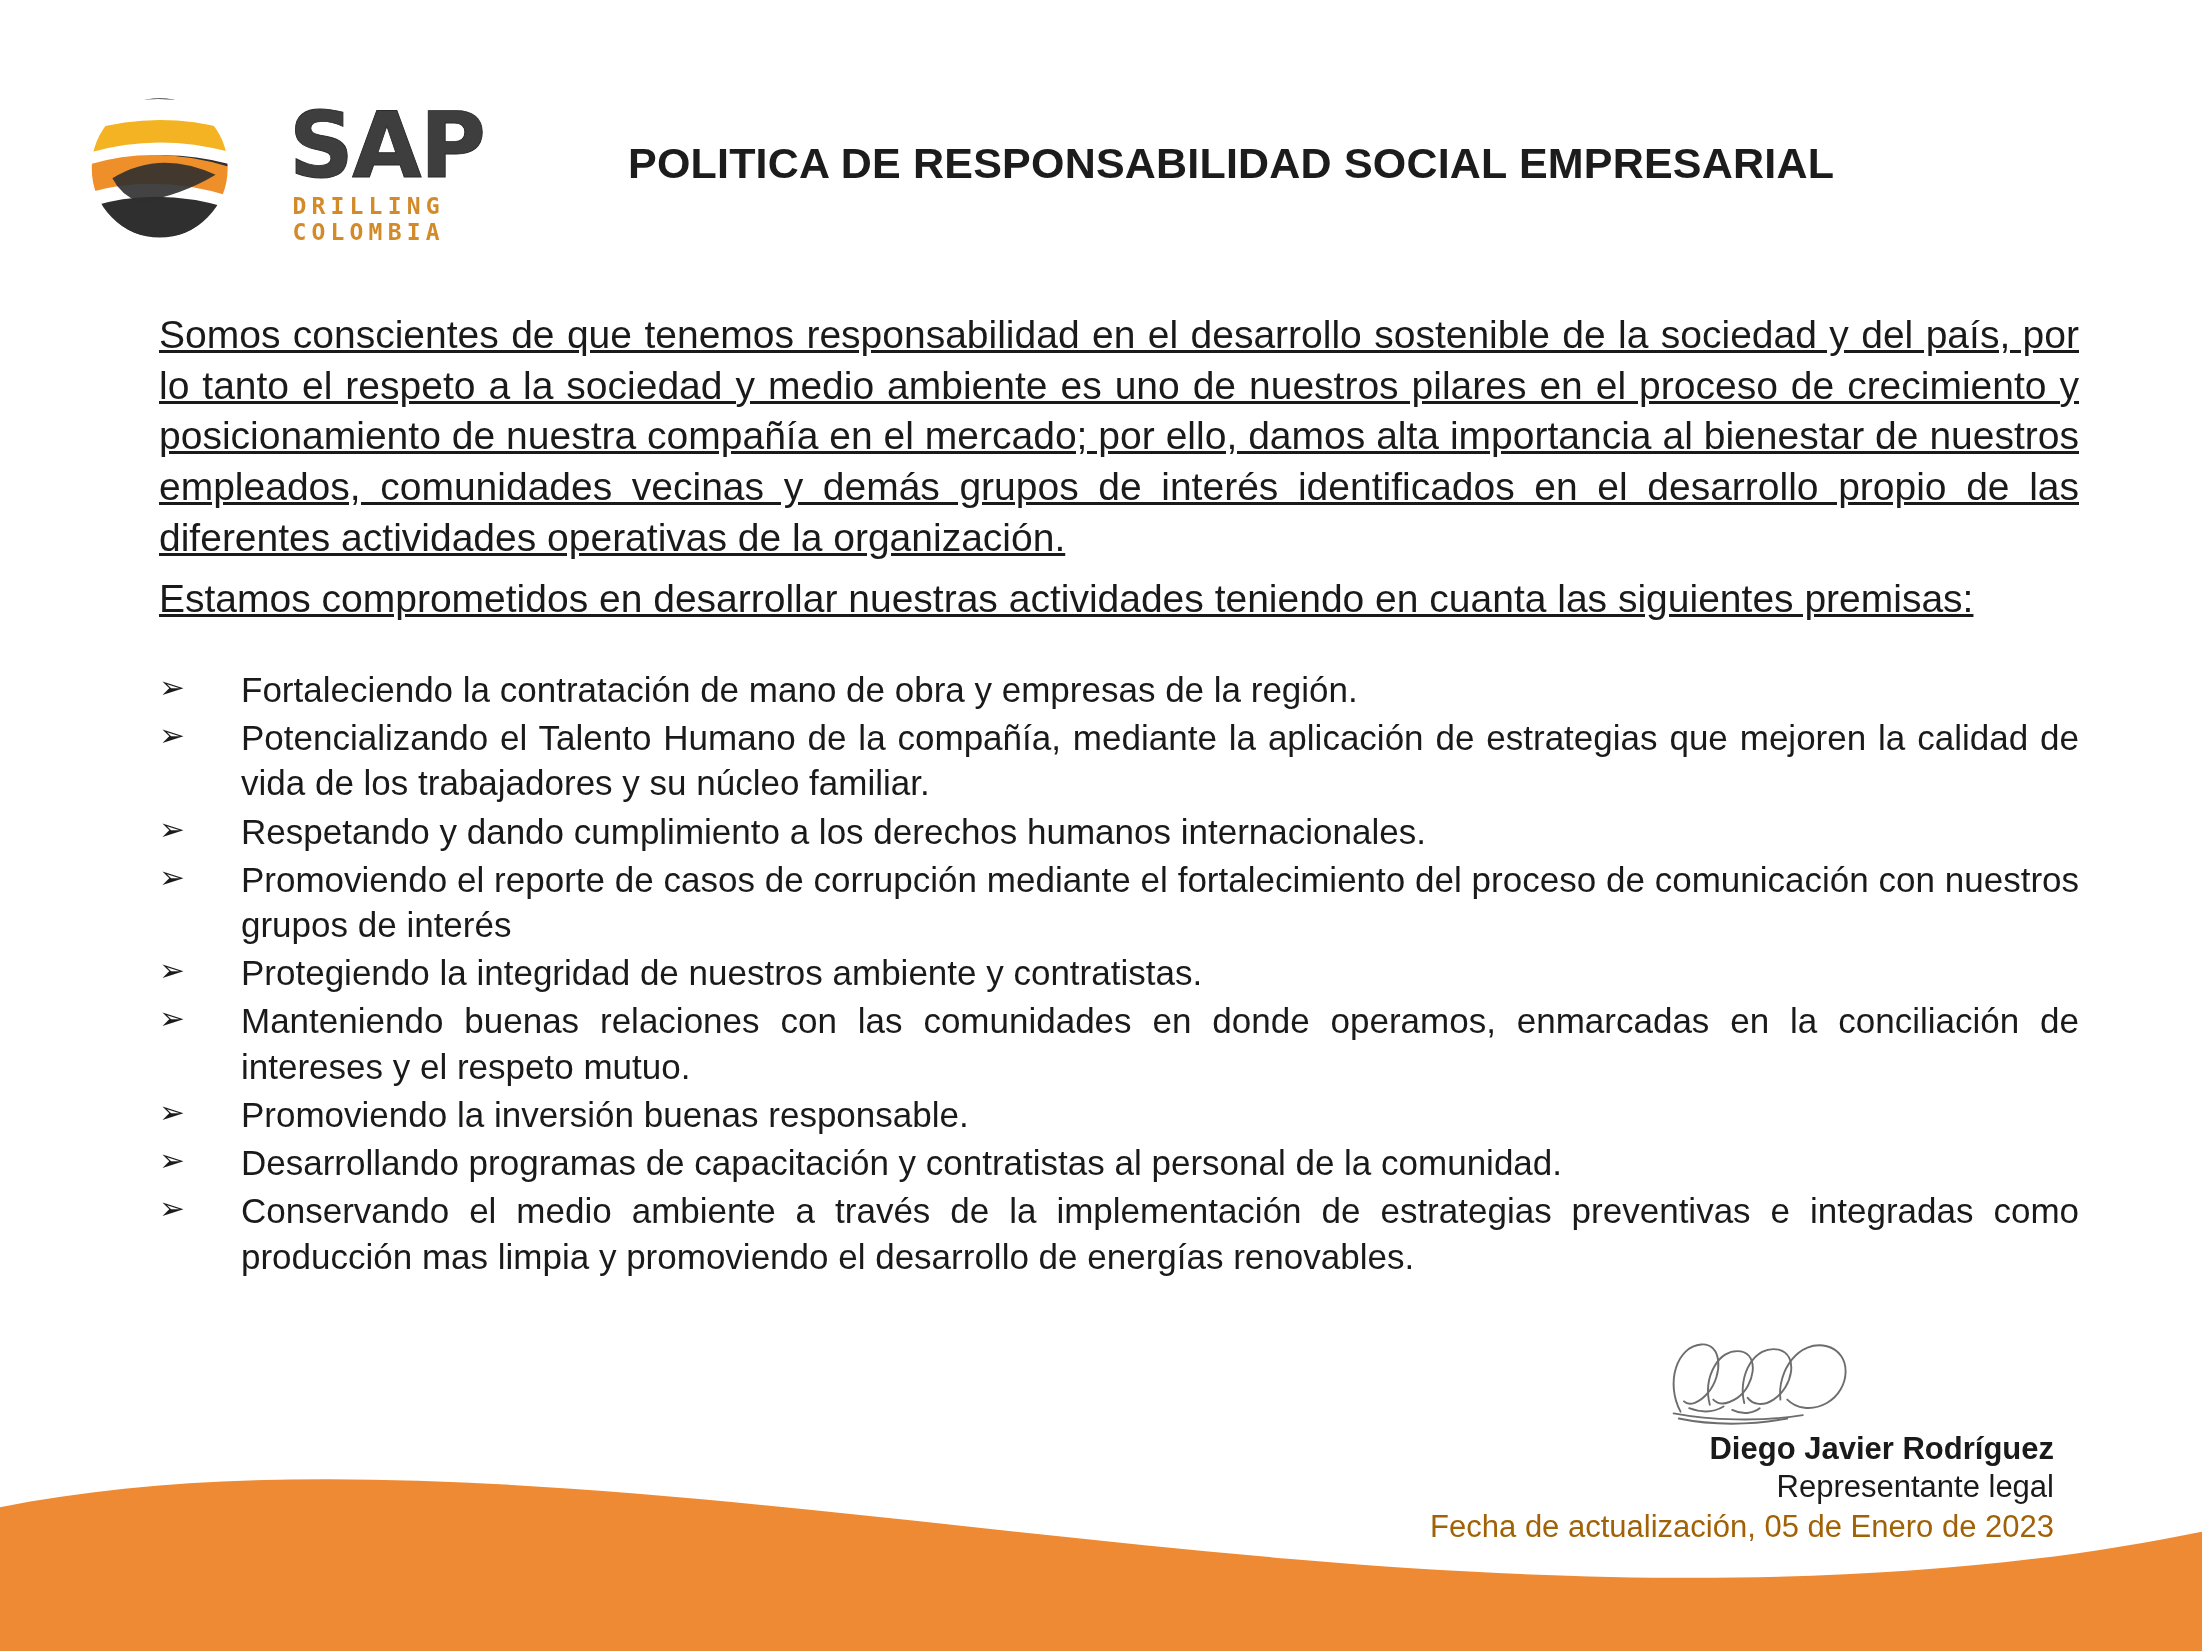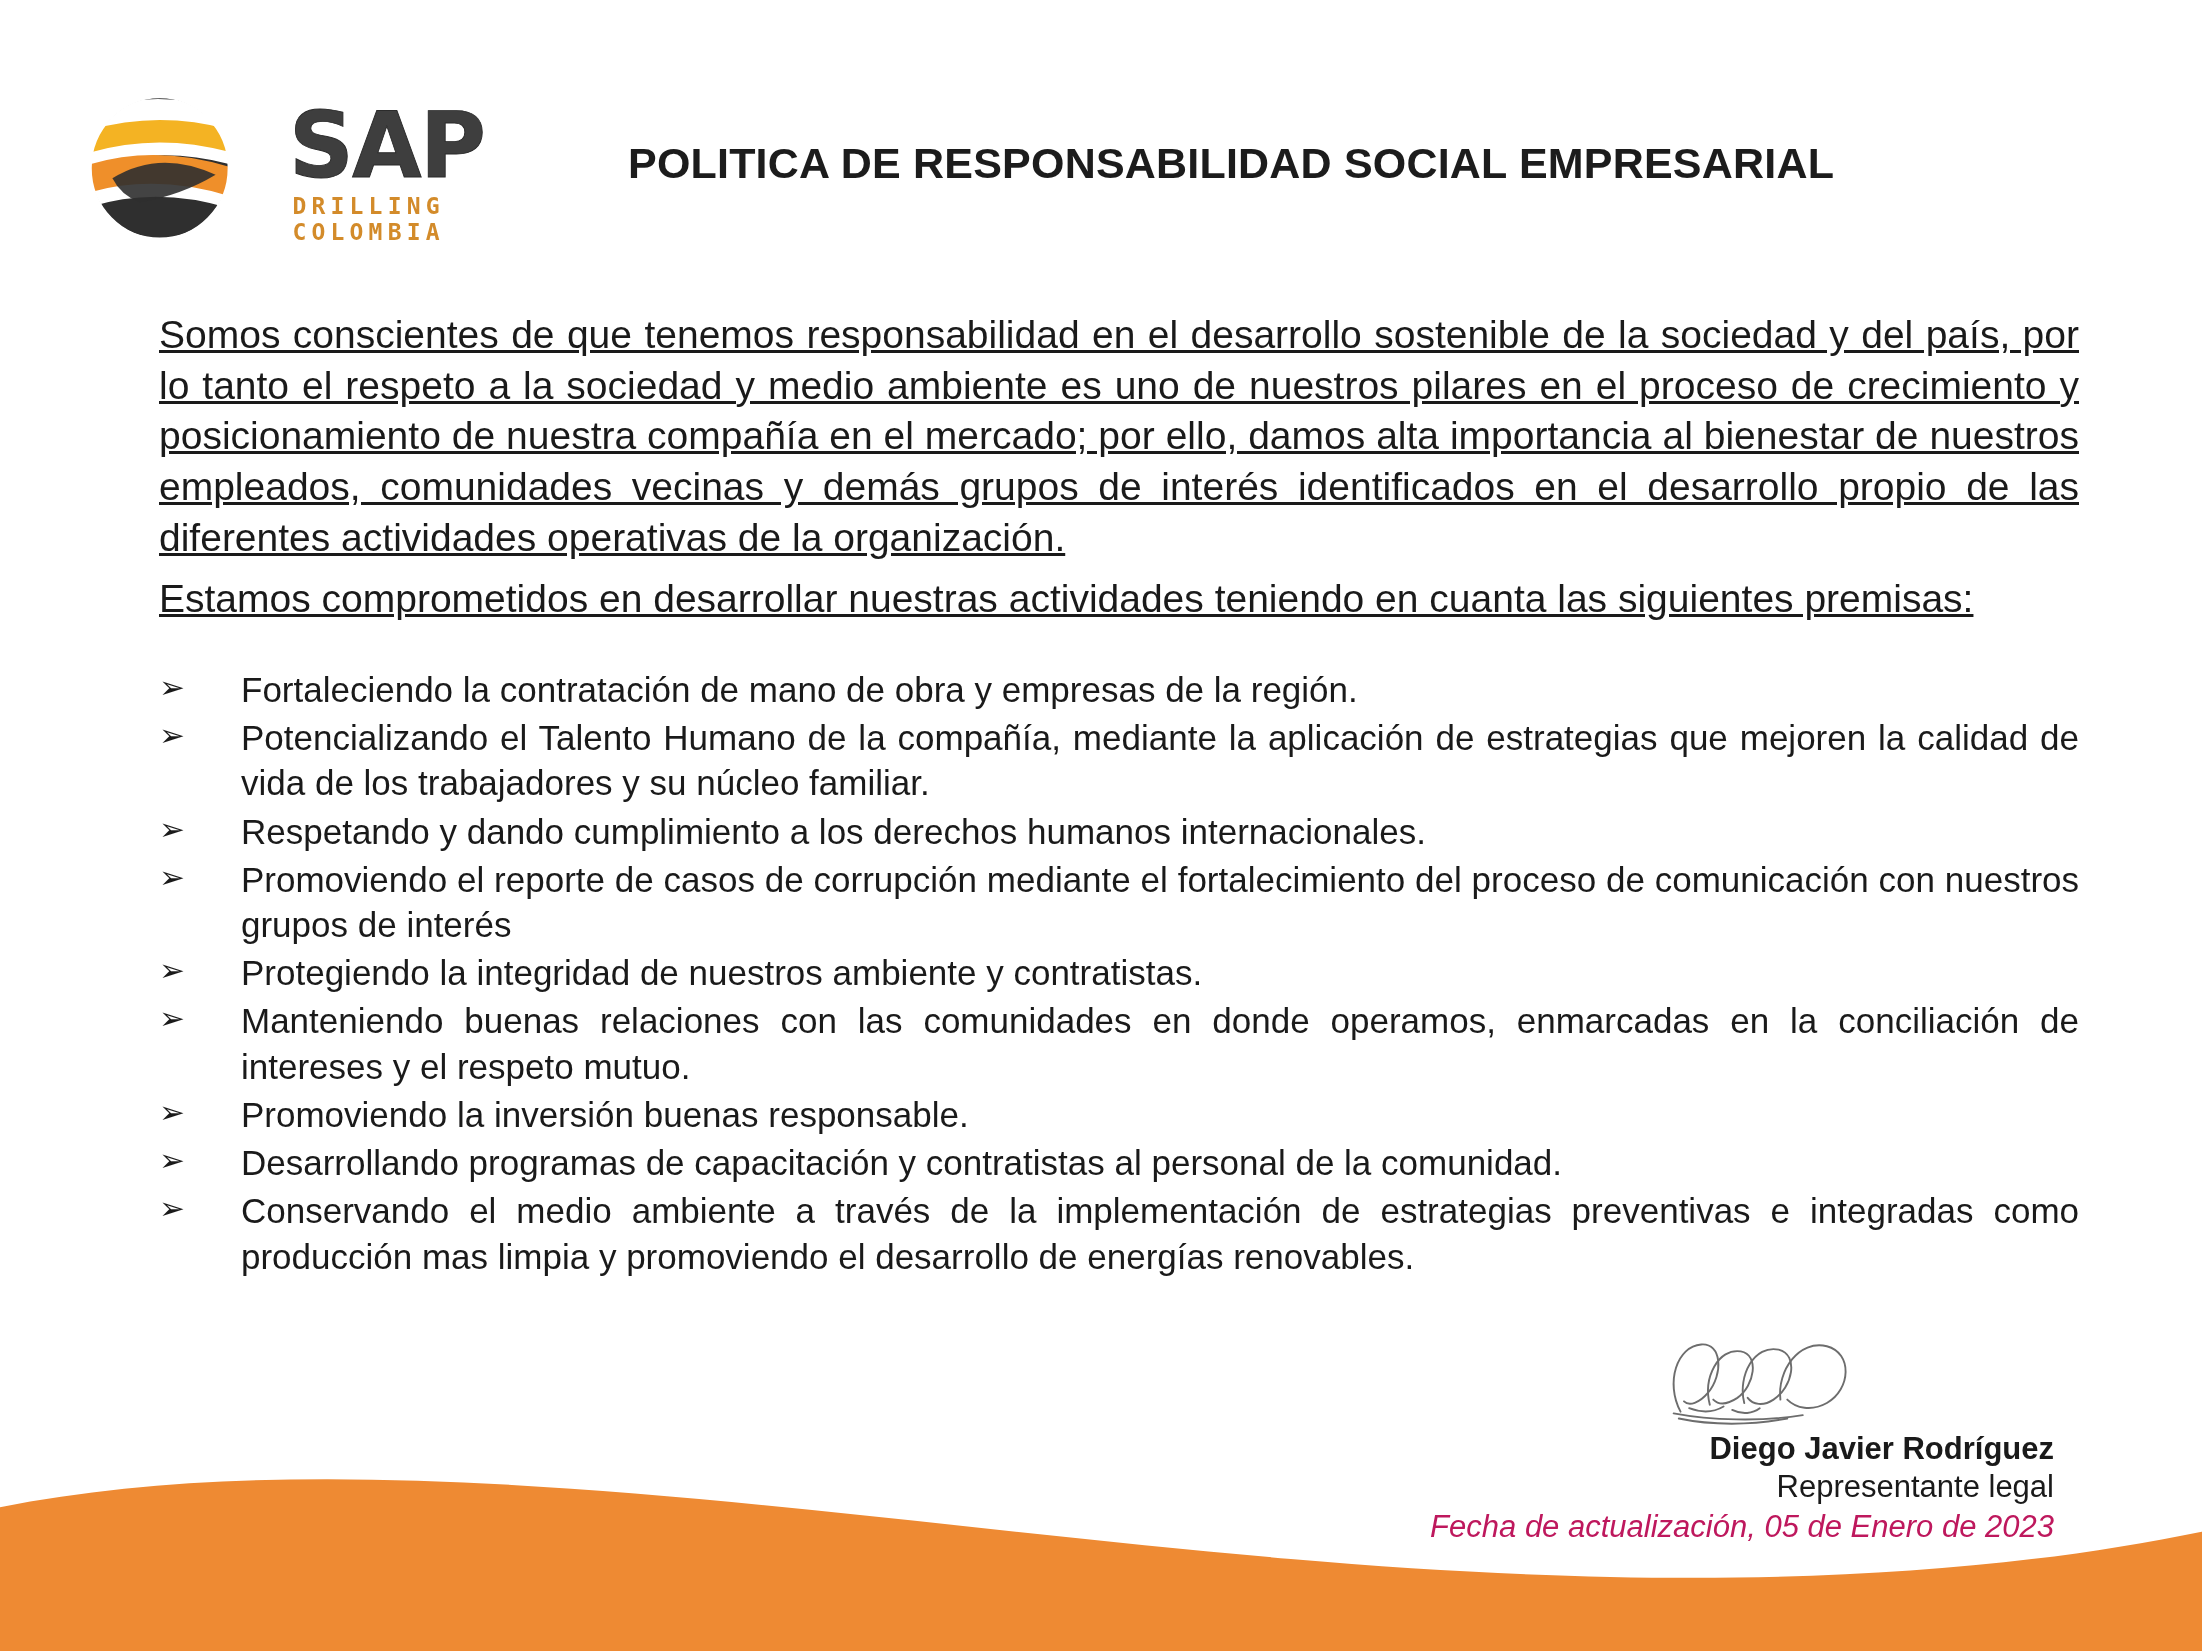--- a/index.html
+++ b/index.html
@@ -147,23 +147,22 @@
     color: #1a1a1a;
     margin-top: 3.4px;
   }
   .sig-role {
     font-size: 31px;
     color: #1a1a1a;
     margin-top: 2px;
   }
   .sig-date {
     font-size: 31px;
-    color: #be185d;
+    color: #a16207;
     margin-top: 3.4px;
-    font-style: italic;
   }
 
   
   .wave {
     position: absolute;
     left: 0;
     bottom: 0;
     width: 2203px;
     height: 224px;
   }

